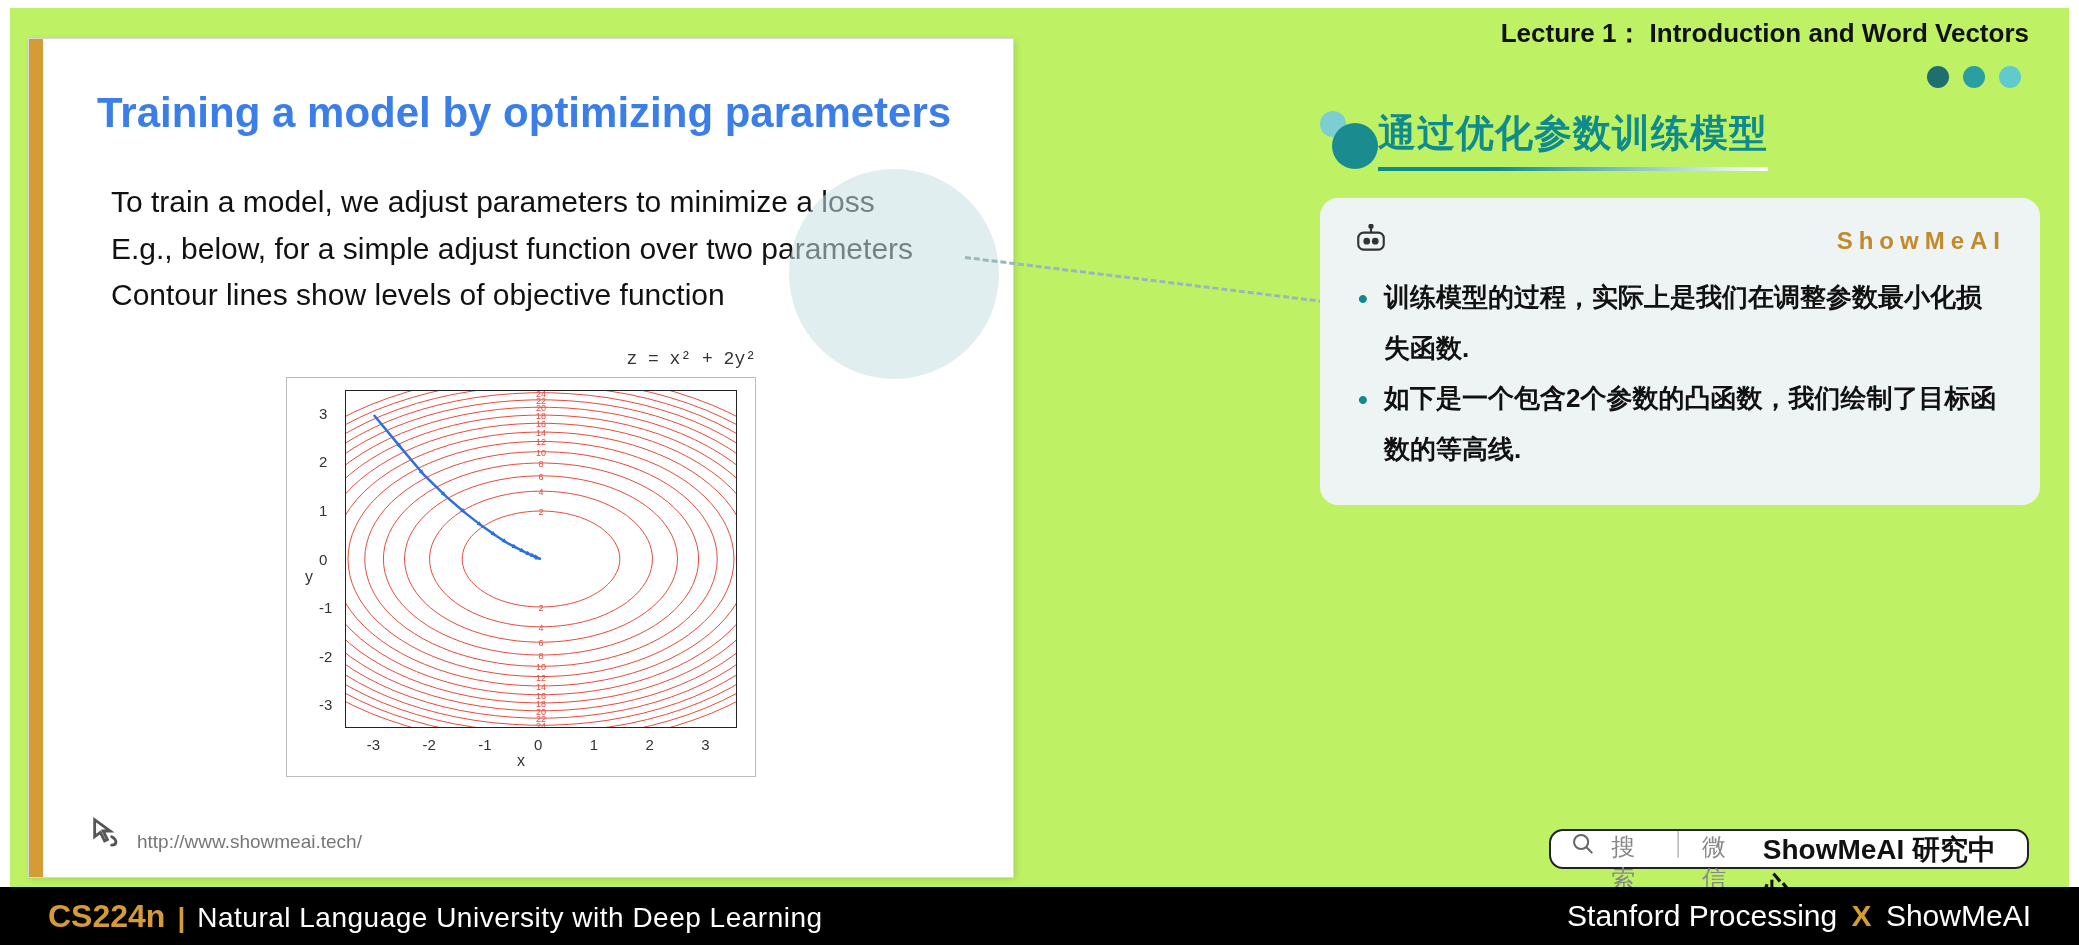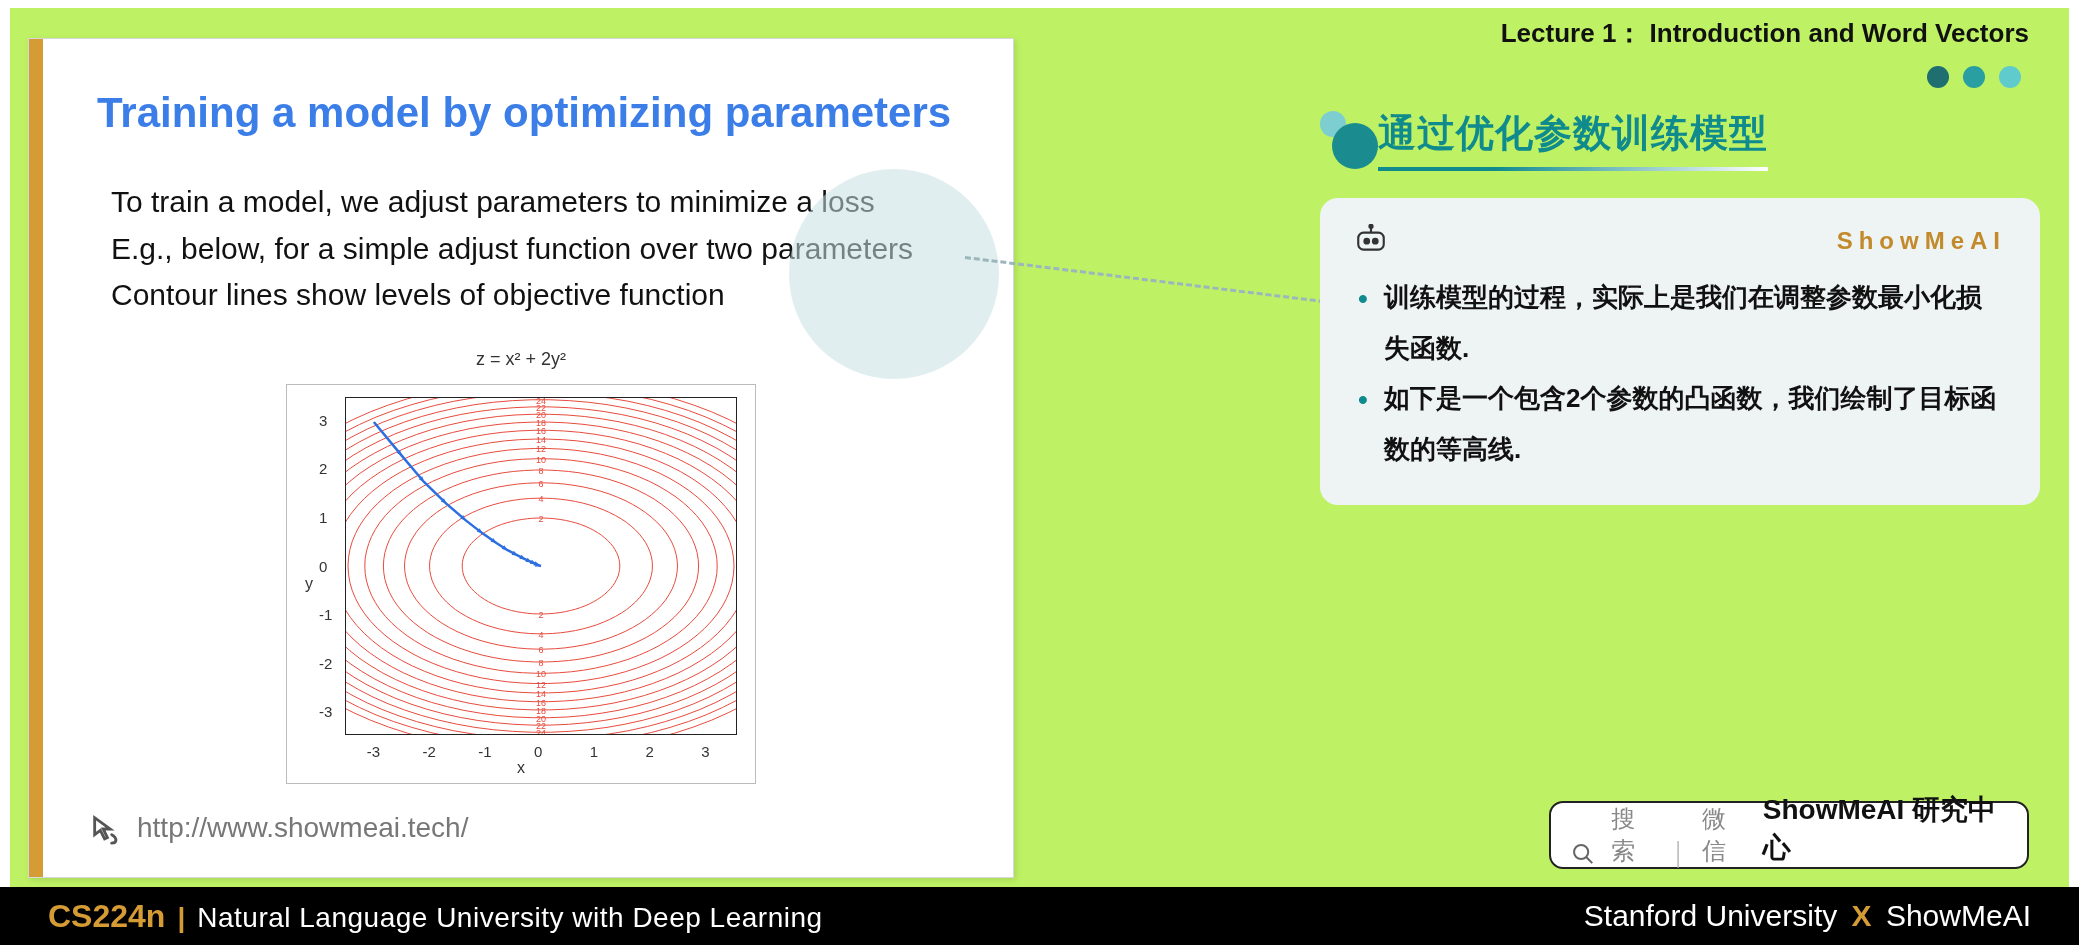--- a/index.html
+++ b/index.html
@@ -12,47 +12,47 @@
   .three-dots span { width: 22px; height: 22px; border-radius: 50%; display: inline-block; }
   .three-dots span:nth-child(1){ background:#1f6e70;}
   .three-dots span:nth-child(2){ background:#2a9fa1;}
   .three-dots span:nth-child(3){ background:#5fcbcd;}
   
   .slide-card { position: absolute; left: 18px; top: 30px; width: 986px; height: 840px; border: 1px solid #d8d8d8; background: #fff; box-shadow: 2px 2px 6px rgba(0,0,0,0.12); padding: 50px 60px 40px 60px; }
   .slide-card::before { content:""; position:absolute; left:0; top:0; bottom:0; width:14px; background:#d59b35; }
   .slide-title { font-size: 42px; font-weight: 700; color: #3b7ee8; margin-left: 8px; margin-bottom: 42px; }
   .slide-body { font-size: 30px; color: #111; line-height: 1.55; margin-left: 22px; }
   .chart-wrap { margin: 30px auto 0 auto; width: 470px; }
-  .chart-title { text-align: center; font-size: 18px; color: #333; margin-bottom: 14px; font-family: Liberation Sans, sans-serif;}
+  .chart-title { text-align: right; font-size: 18px; color: #333; margin-bottom: 8px; font-family: Liberation Mono, monospace;}
   .chart-box { position: relative; width: 470px; height: 400px; border: 1px solid #bcbcbc; background: #fff; }
   .chart-plot { position: absolute; left: 58px; right: 18px; top: 12px; bottom: 48px; border: 1px solid #222; }
   .chart-xlabel { position:absolute; left:50%; bottom:6px; transform:translateX(-50%); font-size:16px; color:#333;}
   .chart-ylabel { position:absolute; left:18px; top:50%; transform:translateY(-50%) rotate(0deg); font-size:16px; color:#333;}
   .char-tick { position:absolute; font-size:15px; color:#333; }
-  .bottom-link { position: absolute; left: 60px; bottom: 24px; display:flex; align-items:flex-start; gap:14px; color:#777; font-size:28px; }
+  .bottom-link { position: absolute; left: 60px; bottom: 24px; display:flex; align-items:flex-end; gap:14px; color:#777; font-size:19px; }
   .cursor-icon svg { width:34px; height:34px; stroke:#555; fill:none; stroke-width:2;}
   
   .right-title-wrap { position:absolute; left:1310px; top:100px; display:flex; align-items:center; }
   .rt-orb { position:relative; width:58px; height:58px; }
   .rt-orb .big { position:absolute; right:0; bottom:0; width:46px; height:46px; border-radius:50%; background:#1a8c8f;}
   .rt-orb .small{ position:absolute; left:0; top:0; width:26px; height:26px; border-radius:50%; background:#7dced0;}
   .right-title { font-size:38px; font-weight:800; color:#0f8a8d; letter-spacing:1px;}
   .rt-underline { height:4px; background:linear-gradient(to right,#0f8a8d,#0f8a8d 30%,#fff); margin-top:8px; }
   .explain-card { position:absolute; left:1310px; top:190px; width:720px; background:#eef3f4; border-radius:18px; padding:26px 34px 30px 34px; }
   .explain-head { display:flex; justify-content:space-between; align-items:center; margin-bottom:14px;}
   .robot-icon svg { width:34px; height:30px; stroke:#333; fill:none; stroke-width:2;}
   .brand-text { font-size:24px; font-weight:800; color:#c28a2a; letter-spacing:6px;}
   .explain-list { list-style:none; font-size:26px; color:#111; line-height:1.95; font-weight:600;}
   .explain-list li { position:relative; padding-left:30px; }
   .explain-list li::before { content:"•"; position:absolute; left:4px; top:0; color:#0f8a8d; font-size:28px;}
   
   .highlight-circle { position:absolute; left:760px; top:130px; width:210px; height:210px; border-radius:50%; background:rgba(200,224,228,0.55); }
   .dashed-line { position:absolute; left:955px; top:248px; width:380px; border-top:3px dashed #9bb7bb; transform:rotate(7deg); transform-origin:left center;}
   
-  .search-pill { position:absolute; right:40px; bottom:18px; width:480px; height:68px; border:2px solid #222; border-radius:14px; display:flex; align-items:flex-end; padding:0 20px; gap:16px; background:#fff;}
+  .search-pill { position:absolute; right:40px; bottom:18px; width:480px; height:40px; border:2px solid #222; border-radius:14px; display:flex; align-items:flex-start; padding:0 20px; gap:16px; background:#fff;}
   .search-pill svg { width:26px; height:26px; stroke:#666; fill:none; stroke-width:2;}
   .sp-hint { color:#888; font-size:24px; }
   .sp-divider { color:#bbb; font-size:22px;}
   .sp-strong { font-size:28px; font-weight:700; color:#111;}
   
   .footer { position:absolute; left:0; right:0; bottom:0; height:58px; background:#000; display:flex; align-items:center; justify-content:space-between; padding:0 48px; color:#fff; }
   .footer-left { display:flex; align-items:baseline; gap:12px; font-size:28px;}
   .course-code { color:#d59b35; font-weight:800; font-size:32px;}
   .f-pipe{ color:#d59b35; font-weight:700;}
   .course-name { font-weight:300; font-size:28px; letter-spacing:0.5px;}
@@ -225,18 +225,18 @@
 
   </div>
 
   <div class="footer">
     <div class="footer-left">
       <span class="course-code">CS224n</span>
       <span class="f-pipe">|</span>
       <span class="course-name">Natural Language University with Deep Learning</span>
     </div>
     <div class="footer-right">
-      <span>Stanford University</span>
+      <span>Stanford Processing</span>
       <span class="x">X</span>
       <span>ShowMeAI</span>
     </div>
   </div>
 </div>
 
 </body></html>

